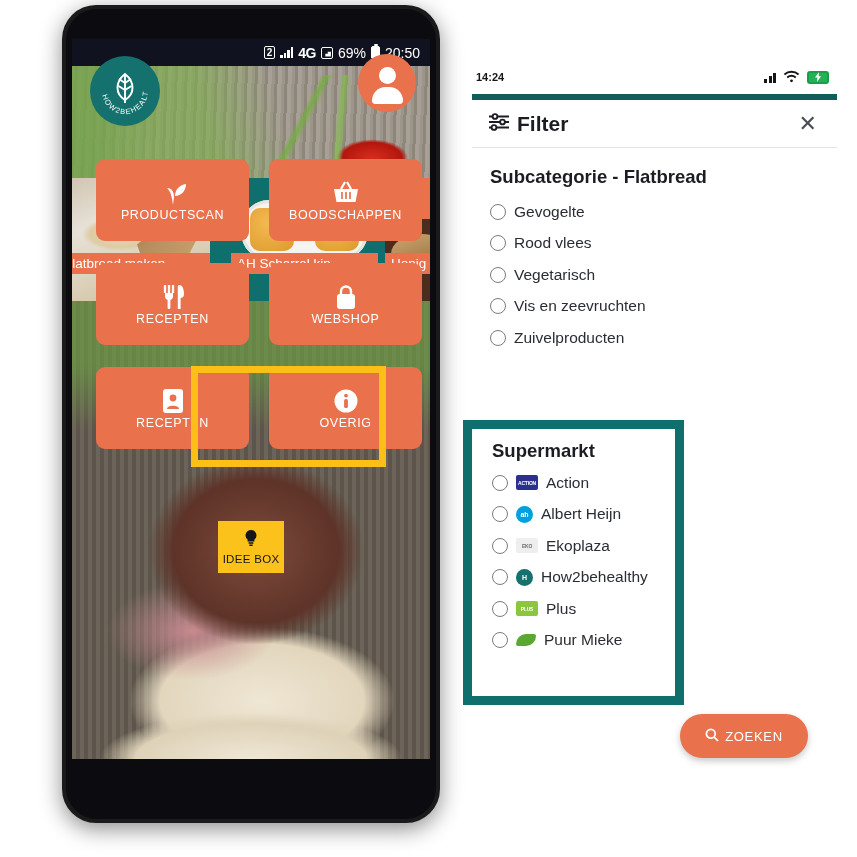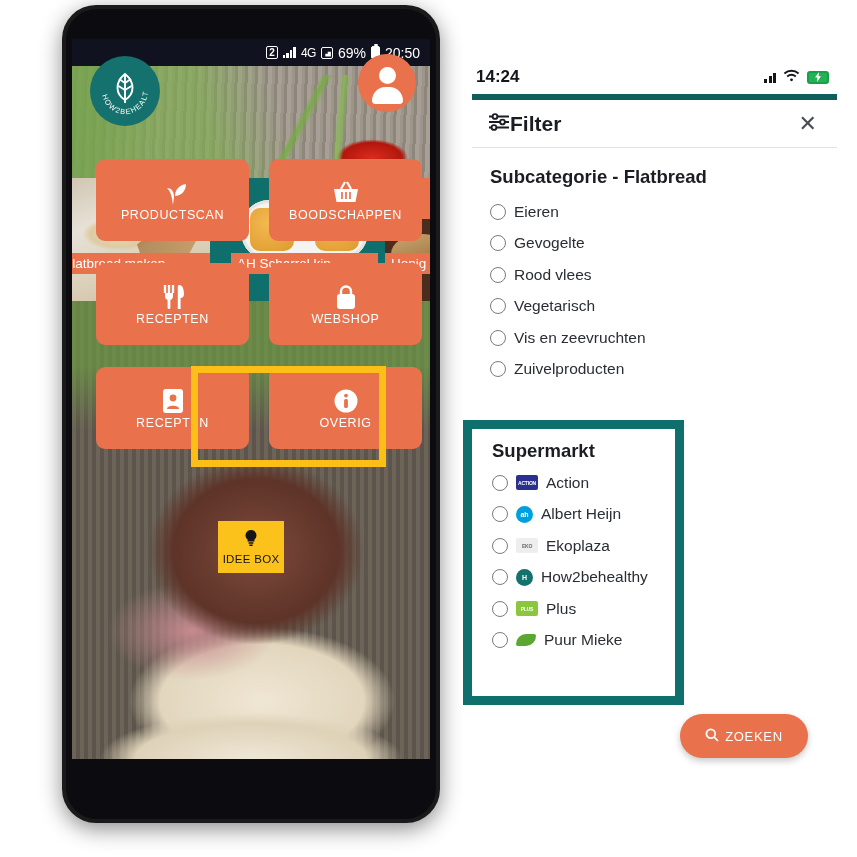--- a/index.html
+++ b/index.html
@@ -48,21 +48,21 @@
     color: #fff; font-size: 14px;
   }
   .sb-badge {
     display:inline-block; border:1.4px solid #fff; border-radius:2px;
     font-size:10px; line-height:11px; padding:0 2px; font-weight:bold;
   }
   .sb-bars { display:flex; align-items:flex-end; gap:1px; height:11px; }
   .sb-bars i { display:block; width:2.5px; background:#fff; }
   .sb-bars i:nth-child(1){height:3px} .sb-bars i:nth-child(2){height:5px}
   .sb-bars i:nth-child(3){height:8px} .sb-bars i:nth-child(4){height:11px}
-  .sb-4g { font-size:12px; font-weight:normal; letter-spacing:-.5px; }
+  .sb-4g { font-size:14px; font-weight:bold; letter-spacing:-.5px; }
   .sb-sq { width:12px;height:12px;border:1.4px solid #fff;border-radius:2px;
            position:relative; }
   .sb-sq::after{content:"";position:absolute;left:1px;bottom:1px;width:8px;
            height:6px;background:#fff;
            clip-path:polygon(0 100%,30% 100%,30% 55%,60% 55%,60% 20%,100% 20%,100% 100%);}
   .sb-batt { width:9px;height:13px;border:1.5px solid #fff;border-radius:2px;
            position:relative;background:#fff;}
   .sb-batt::before{content:"";position:absolute;top:-3px;left:2px;width:4px;
            height:2px;background:#fff;border-radius:1px;}
 
@@ -208,37 +208,37 @@
   #filter-panel {
     position: absolute;
     left: 472px; top: 68px;
     width: 365px; height: 660px;
     background: #ffffff;
   }
   #filter-statusbar {
     height: 26px; display: flex; align-items: center;
     justify-content: space-between;
     padding: 0 8px 8px 4px;
-    font-size: 17px; font-weight: bold; color: #14161b; text-align: center;
+    font-size: 11px; font-weight: bold; color: #14161b; text-align: center;
   }
   #filter-statusbar .right { display:flex;align-items:center;gap:7px; }
   .fb-bars { display:flex;align-items:flex-end;gap:1.5px;height:11px; }
   .fb-bars i{display:block;width:3px;background:#14161b;}
   .fb-bars i:nth-child(1){height:4px}.fb-bars i:nth-child(2){height:7px}
   .fb-bars i:nth-child(3){height:10px}
   .fb-batt{width:22px;height:13px;border:2px solid #1b9e4a;border-radius:3px;
     background:#22b356;display:flex;align-items:center;justify-content:center;}
   #teal-rule { height: 6px; background: #0F5E59; }
 
   #filter-header {
     height: 48px; display: flex; align-items: center;
     justify-content: space-between; padding: 0 20px 0 16px;
     border-bottom: 1px solid #e3e3e3;
   }
-  #filter-header .left { display:flex;align-items:center;}
+  #filter-header .left { display:flex;align-items:center;gap:7px; }
   #filter-title { font-size: 21px; font-weight: bold; color:#1b1d22; }
   #filter-close-button { font-size:22px;color:#4a4d53;cursor:pointer;
     line-height:1; }
 
   .filter-section-title {
     font-size: 18.5px; font-weight: bold; color: #1b1d22;
   }
   #subcategorie-section { padding: 18px 0 0 18px; }
   #subcategorie-list { margin-top: 8px; }
   .opt-row {
@@ -474,24 +474,20 @@
       <span id="filter-title">Filter</span>
     </span>
     <span id="filter-close-button">✕</span>
   </div>
 
   <div id="subcategorie-section">
     <div class="filter-section-title">Subcategorie - Flatbread</div>
     <div id="subcategorie-list">
       <div class="opt-row">
         <span class="radio"></span>
-        <span class="opt-label">Eieren</span>
-      </div>
-      <div class="opt-row">
-        <span class="radio"></span>
         <span class="opt-label">Gevogelte</span>
       </div>
       <div class="opt-row">
         <span class="radio"></span>
         <span class="opt-label">Rood vlees</span>
       </div>
       <div class="opt-row">
         <span class="radio"></span>
         <span class="opt-label">Vegetarisch</span>
       </div>

